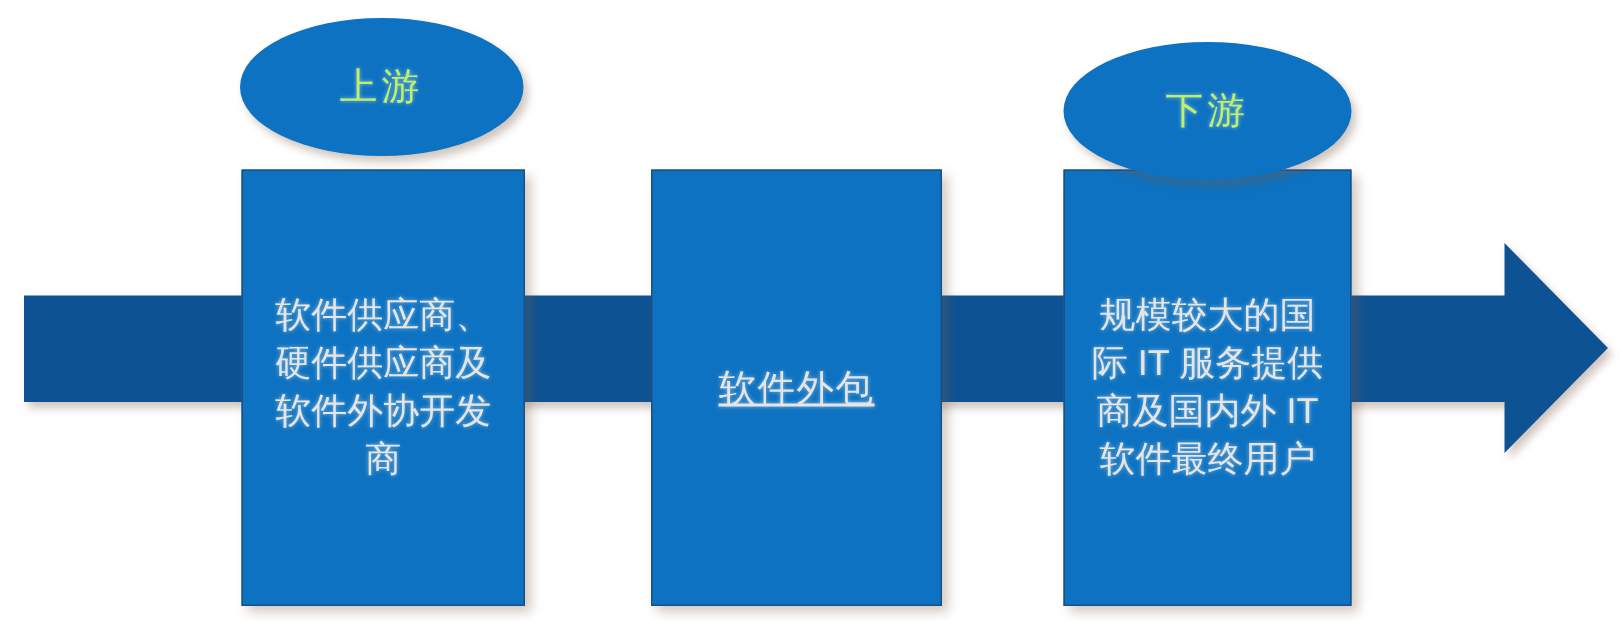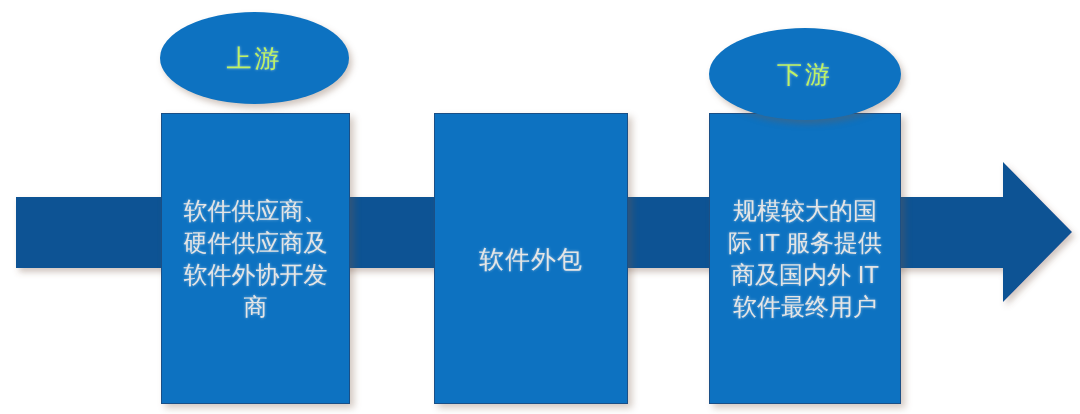--- a/index.html
+++ b/index.html
@@ -64,20 +64,21 @@
     font-size: 24px;
     line-height: 32px;
     text-align: center;
     white-space: pre-line;
     text-shadow: 0 0 3px rgba(255,255,255,0.5);
     padding: 0 4px;
   }
   .stage-box.single-line .box-label {
     font-size: 25px;
     letter-spacing: 1px;
+    text-decoration: underline;
   }
 
   
   #ellipse-upstream   { left: 160px; top: 12px;  width: 189px; height: 92px; }
   #ellipse-midstream  { left: 434px; top: 12px;  width: 194px; height: 92px; }
   #ellipse-downstream { left: 709px; top: 28px;  width: 192px; height: 92px; }
 
   #box-upstream   { left: 161px; top: 113px; width: 189px; height: 291px; }
   #box-midstream  { left: 434px; top: 113px; width: 194px; height: 291px; }
   #box-downstream { left: 709px; top: 113px; width: 192px; height: 291px; }

